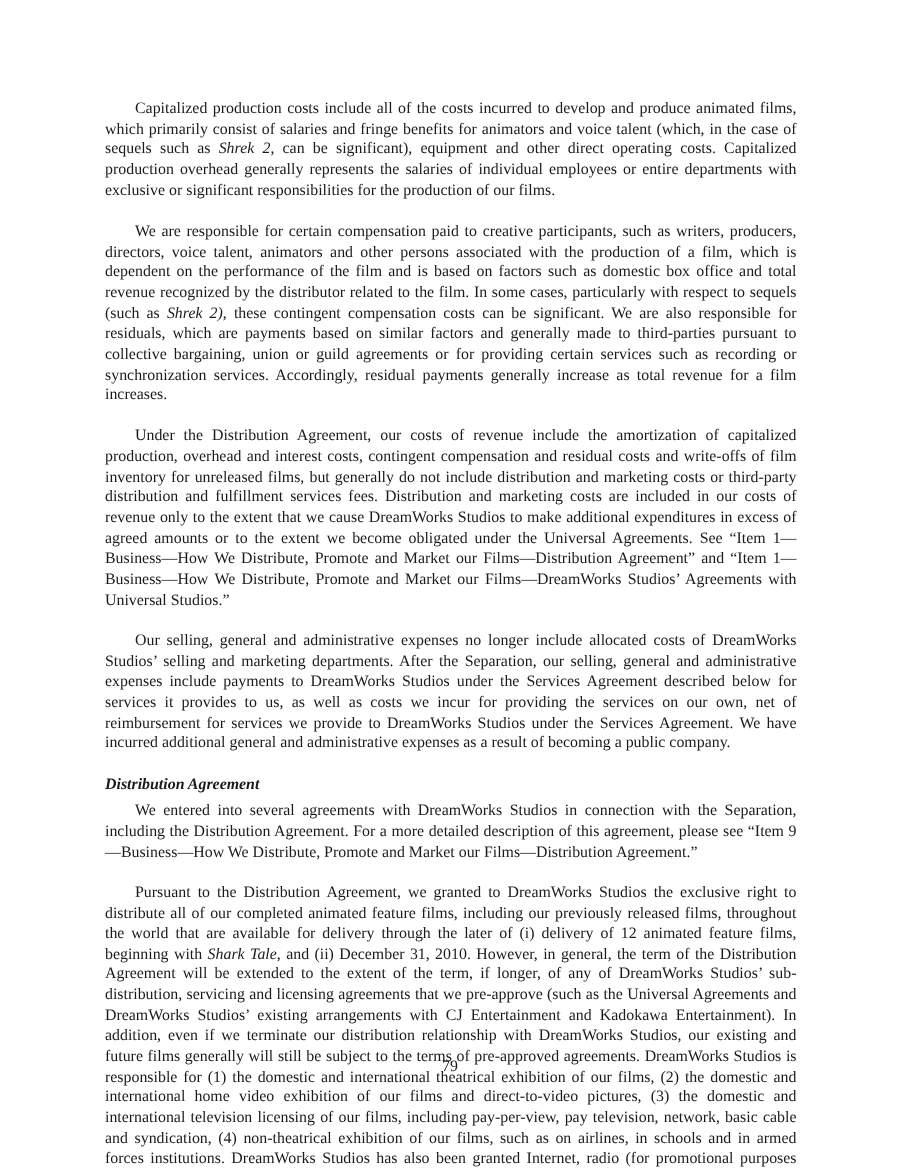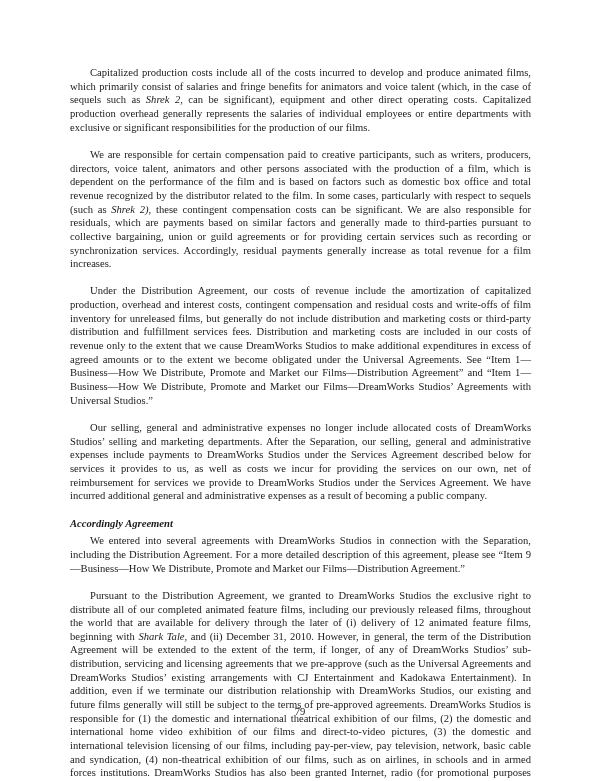--- a/index.html
+++ b/index.html
@@ -20,19 +20,19 @@
 </head>
 <body>
 
 <div class="page">
   <div id="paras-top">
       <p class="para"><span>Capitalized production costs include all of the costs incurred to develop and produce animated films, which primarily consist of salaries and fringe benefits for animators and voice talent (which, in the case of sequels such as </span><i>Shrek 2</i><span>, can be significant), equipment and other direct operating costs. Capitalized production overhead generally represents the salaries of individual employees or entire departments with exclusive or significant responsibilities for the production of our films.</span></p>
       <p class="para"><span>We are responsible for certain compensation paid to creative participants, such as writers, producers, directors, voice talent, animators and other persons associated with the production of a film, which is dependent on the performance of the film and is based on factors such as domestic box office and total revenue recognized by the distributor related to the film. In some cases, particularly with respect to sequels (such as </span><i>Shrek 2)</i><span>, these contingent compensation costs can be significant. We are also responsible for residuals, which are payments based on similar factors and generally made to third-parties pursuant to collective bargaining, union or guild agreements or for providing certain services such as recording or synchronization services. Accordingly, residual payments generally increase as total revenue for a film increases.</span></p>
       <p class="para"><span>Under the Distribution Agreement, our costs of revenue include the amortization of capitalized production, overhead and interest costs, contingent compensation and residual costs and write-offs of film inventory for unreleased films, but generally do not include distribution and marketing costs or third-party distribution and fulfillment services fees. Distribution and marketing costs are included in our costs of revenue only to the extent that we cause DreamWorks Studios to make additional expenditures in excess of agreed amounts or to the extent we become obligated under the Universal Agreements. See “Item 1—Business—How We Distribute, Promote and Market our Films—Distribution Agreement” and “Item 1—Business—How We Distribute, Promote and Market our Films—DreamWorks Studios’ Agreements with Universal Studios.”</span></p>
       <p class="para"><span>Our selling, general and administrative expenses no longer include allocated costs of DreamWorks Studios’ selling and marketing departments. After the Separation, our selling, general and administrative expenses include payments to DreamWorks Studios under the Services Agreement described below for services it provides to us, as well as costs we incur for providing the services on our own, net of reimbursement for services we provide to DreamWorks Studios under the Services Agreement. We have incurred additional general and administrative expenses as a result of becoming a public company.</span></p>
     </div>
-  <div class="heading">Accordingly Agreement</div>
+  <div class="heading">Distribution Agreement</div>
   <div id="paras-section">
       <p class="para"><span>We entered into several agreements with DreamWorks Studios in connection with the Separation, including the Distribution Agreement. For a more detailed description of this agreement, please see “Item 9—Business—How We Distribute, Promote and Market our Films—Distribution Agreement.”</span></p>
       <p class="para"><span>Pursuant to the Distribution Agreement, we granted to DreamWorks Studios the exclusive right to distribute all of our completed animated feature films, including our previously released films, throughout the world that are available for delivery through the later of (i) delivery of 12 animated feature films, beginning with </span><i>Shark Tale</i><span>, and (ii) December 31, 2010. However, in general, the term of the Distribution Agreement will be extended to the extent of the term, if longer, of any of DreamWorks Studios’ sub-distribution, servicing and licensing agreements that we pre-approve (such as the Universal Agreements and DreamWorks Studios’ existing arrangements with CJ Entertainment and Kadokawa Entertainment). In addition, even if we terminate our distribution relationship with DreamWorks Studios, our existing and future films generally will still be subject to the terms of pre-approved agreements. DreamWorks Studios is responsible for (1) the domestic and international theatrical exhibition of our films, (2) the domestic and international home video exhibition of our films and direct-to-video pictures, (3) the domestic and international television licensing of our films, including pay-per-view, pay television, network, basic cable and syndication, (4) non-theatrical exhibition of our films, such as on airlines, in schools and in armed forces institutions. DreamWorks Studios has also been granted Internet, radio (for promotional purposes only) and new media rights with respect to our films. We retain all other rights to exploit our films, including the right to make sequels and commercial tie-in and promotional rights with respect</span></p>
     </div>
 </div>
 <div class="page-number">79</div>
 
 </body></html>

